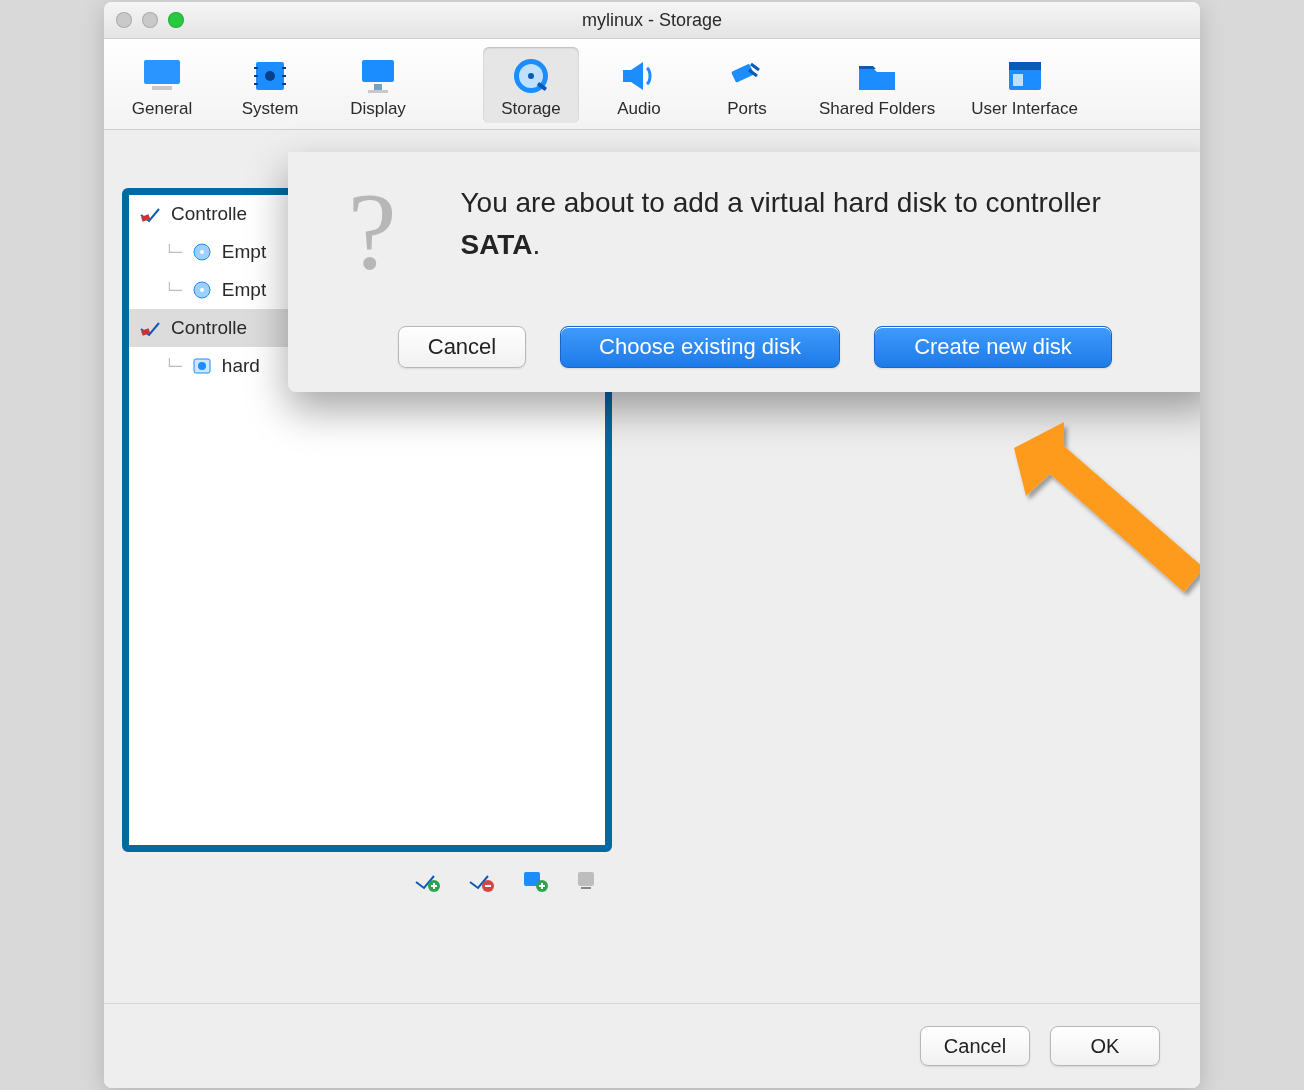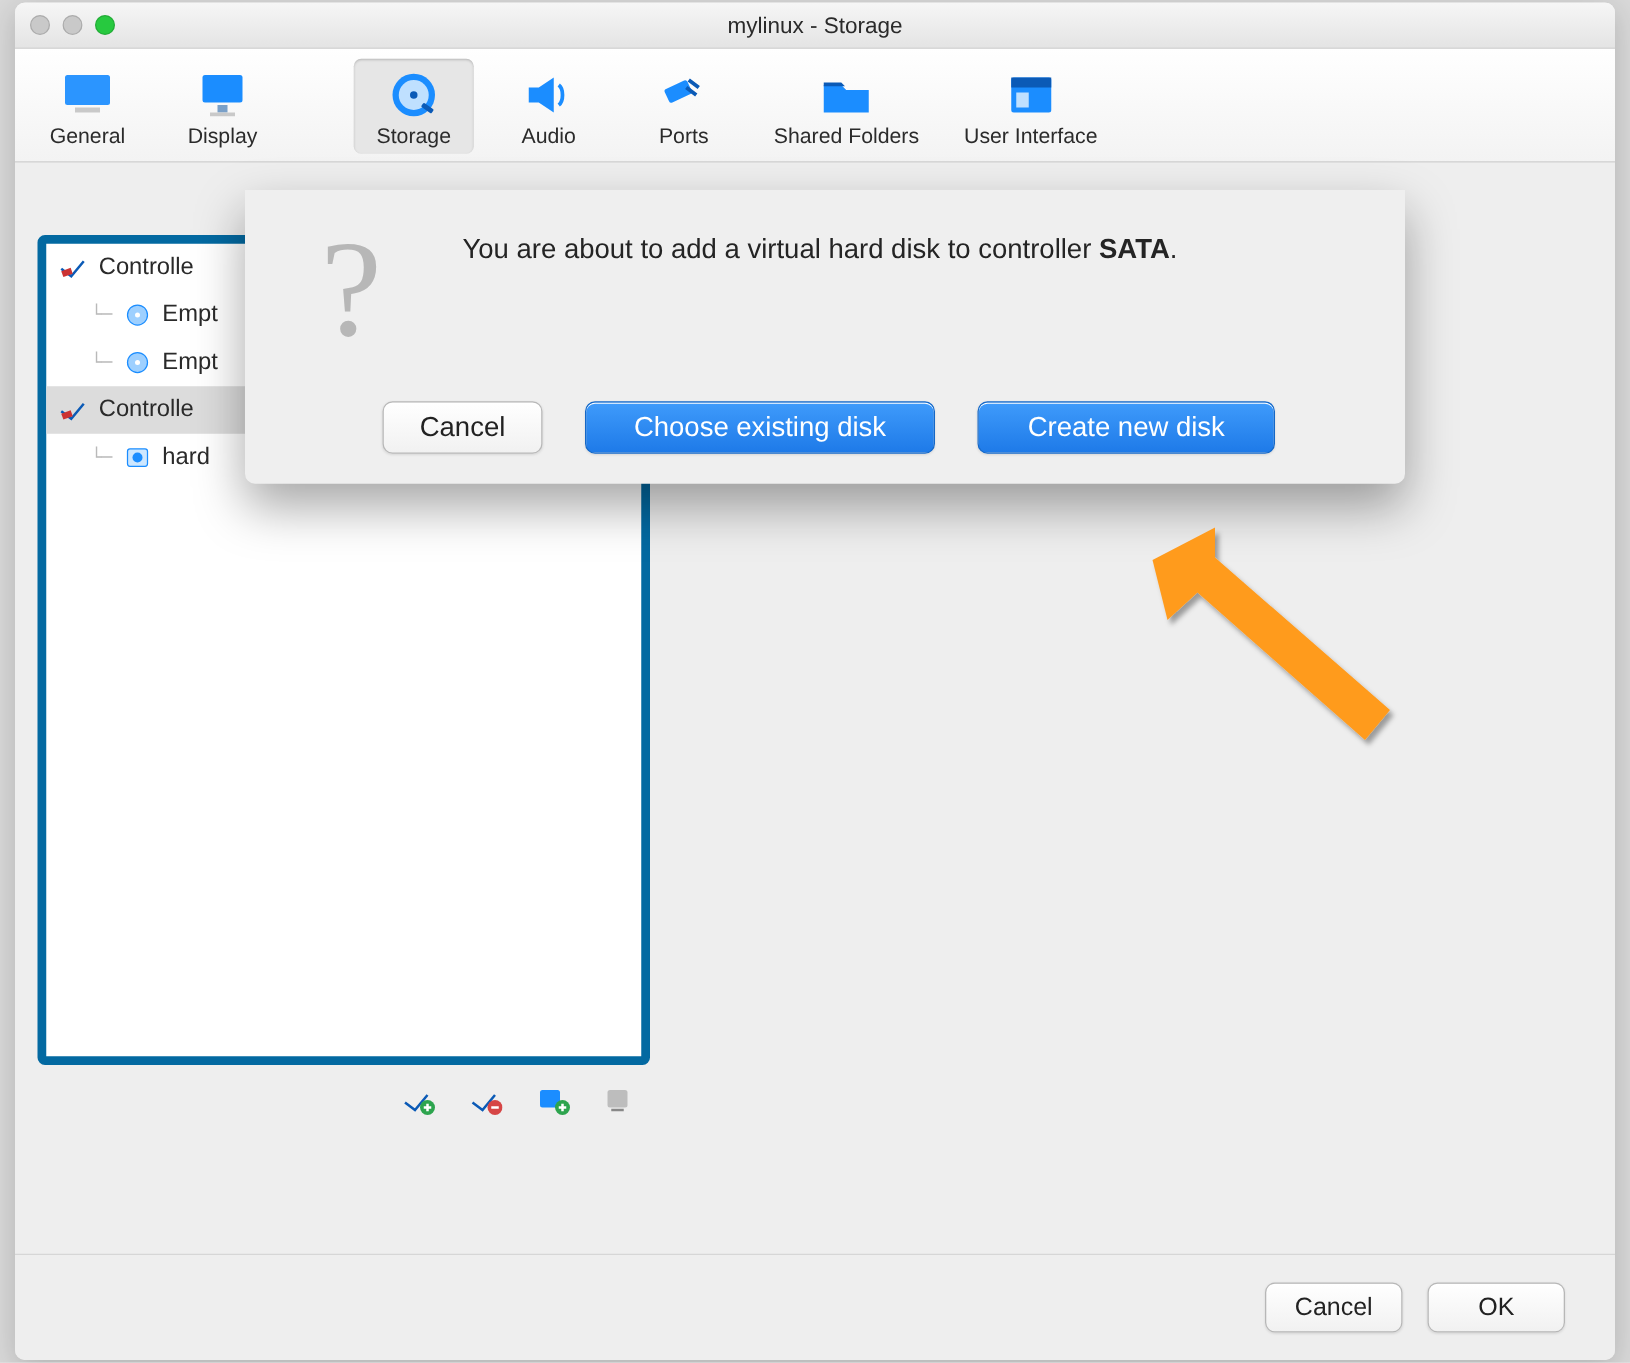--- a/index.html
+++ b/index.html
@@ -18,21 +18,21 @@
   }
   html, body {
     margin: 0; padding: 0;
     font-family: "Helvetica Neue", Helvetica, Arial, sans-serif;
     background: #d9d9d9;
     color: var(--text);
     -webkit-font-smoothing: antialiased;
   }
   .window {
     position: relative;
-    width: 1280px;
+    width: 1096px;
     height: 1086px;
     margin: 2px auto;
     background: var(--window-bg);
     border-radius: 8px;
     overflow: hidden;
     box-shadow: 0 6px 24px rgba(0,0,0,0.18);
   }
   
   .titlebar {
     height: 36px;
@@ -210,21 +210,21 @@
   }
   .qmark {
     font-size: 110px;
     line-height: 0.9;
     color: #b7b7b7;
     font-weight: 500;
     width: 90px;
     text-align: center;
     font-family: Georgia, serif;
   }
-  .dialog .text { font-size: 22px; line-height: 1.5; color: #242424; }
+  .dialog .text { font-size: 28px; line-height: 1.5; color: #242424; }
   .dialog .text p { margin: 0 0 20px 0; }
   .dialog .buttons {
     display: flex;
     justify-content: flex-start;
     gap: 34px;
     padding-left: 70px;
   }
   .dialog .btn { height: 42px; font-size: 22px; }
 
   
@@ -261,20 +261,37 @@
         <svg class="ticon" viewBox="0 0 44 40">
           <rect x="4" y="4" width="36" height="24" rx="2" fill="#2b95ff"></rect>
           <rect x="12" y="30" width="20" height="4" fill="#c9c9c9"></rect>
         </svg>
       </div>
       <span>General</span>
     </div>
     <div class="tool">
       <div class="icon-wrap">
         <svg class="ticon" viewBox="0 0 44 40">
+          <rect x="8" y="6" width="28" height="28" rx="2" fill="#1b8dff"></rect>
+          <circle cx="22" cy="20" r="5" fill="#083f8a"></circle>
+          <g stroke="#083f8a" stroke-width="2">
+            <line x1="6" y1="12" x2="10" y2="12"></line>
+              <line x1="6" y1="20" x2="10" y2="20"></line>
+              <line x1="6" y1="28" x2="10" y2="28"></line>
+            <line x1="34" y1="12" x2="38" y2="12"></line>
+              <line x1="34" y1="20" x2="38" y2="20"></line>
+              <line x1="34" y1="28" x2="38" y2="28"></line>
+          </g>
+        </svg>
+      </div>
+      <span>System</span>
+    </div>
+    <div class="tool">
+      <div class="icon-wrap">
+        <svg class="ticon" viewBox="0 0 44 40">
           <rect x="6" y="4" width="32" height="22" rx="2" fill="#1b8dff"></rect>
           <rect x="18" y="28" width="8" height="6" fill="#7aa0c8"></rect>
           <rect x="12" y="34" width="20" height="3" fill="#c9c9c9"></rect>
         </svg>
       </div>
       <span>Display</span>
     </div>
     <div class="tool selected">
       <div class="icon-wrap">
         <svg class="ticon" viewBox="0 0 44 40">

